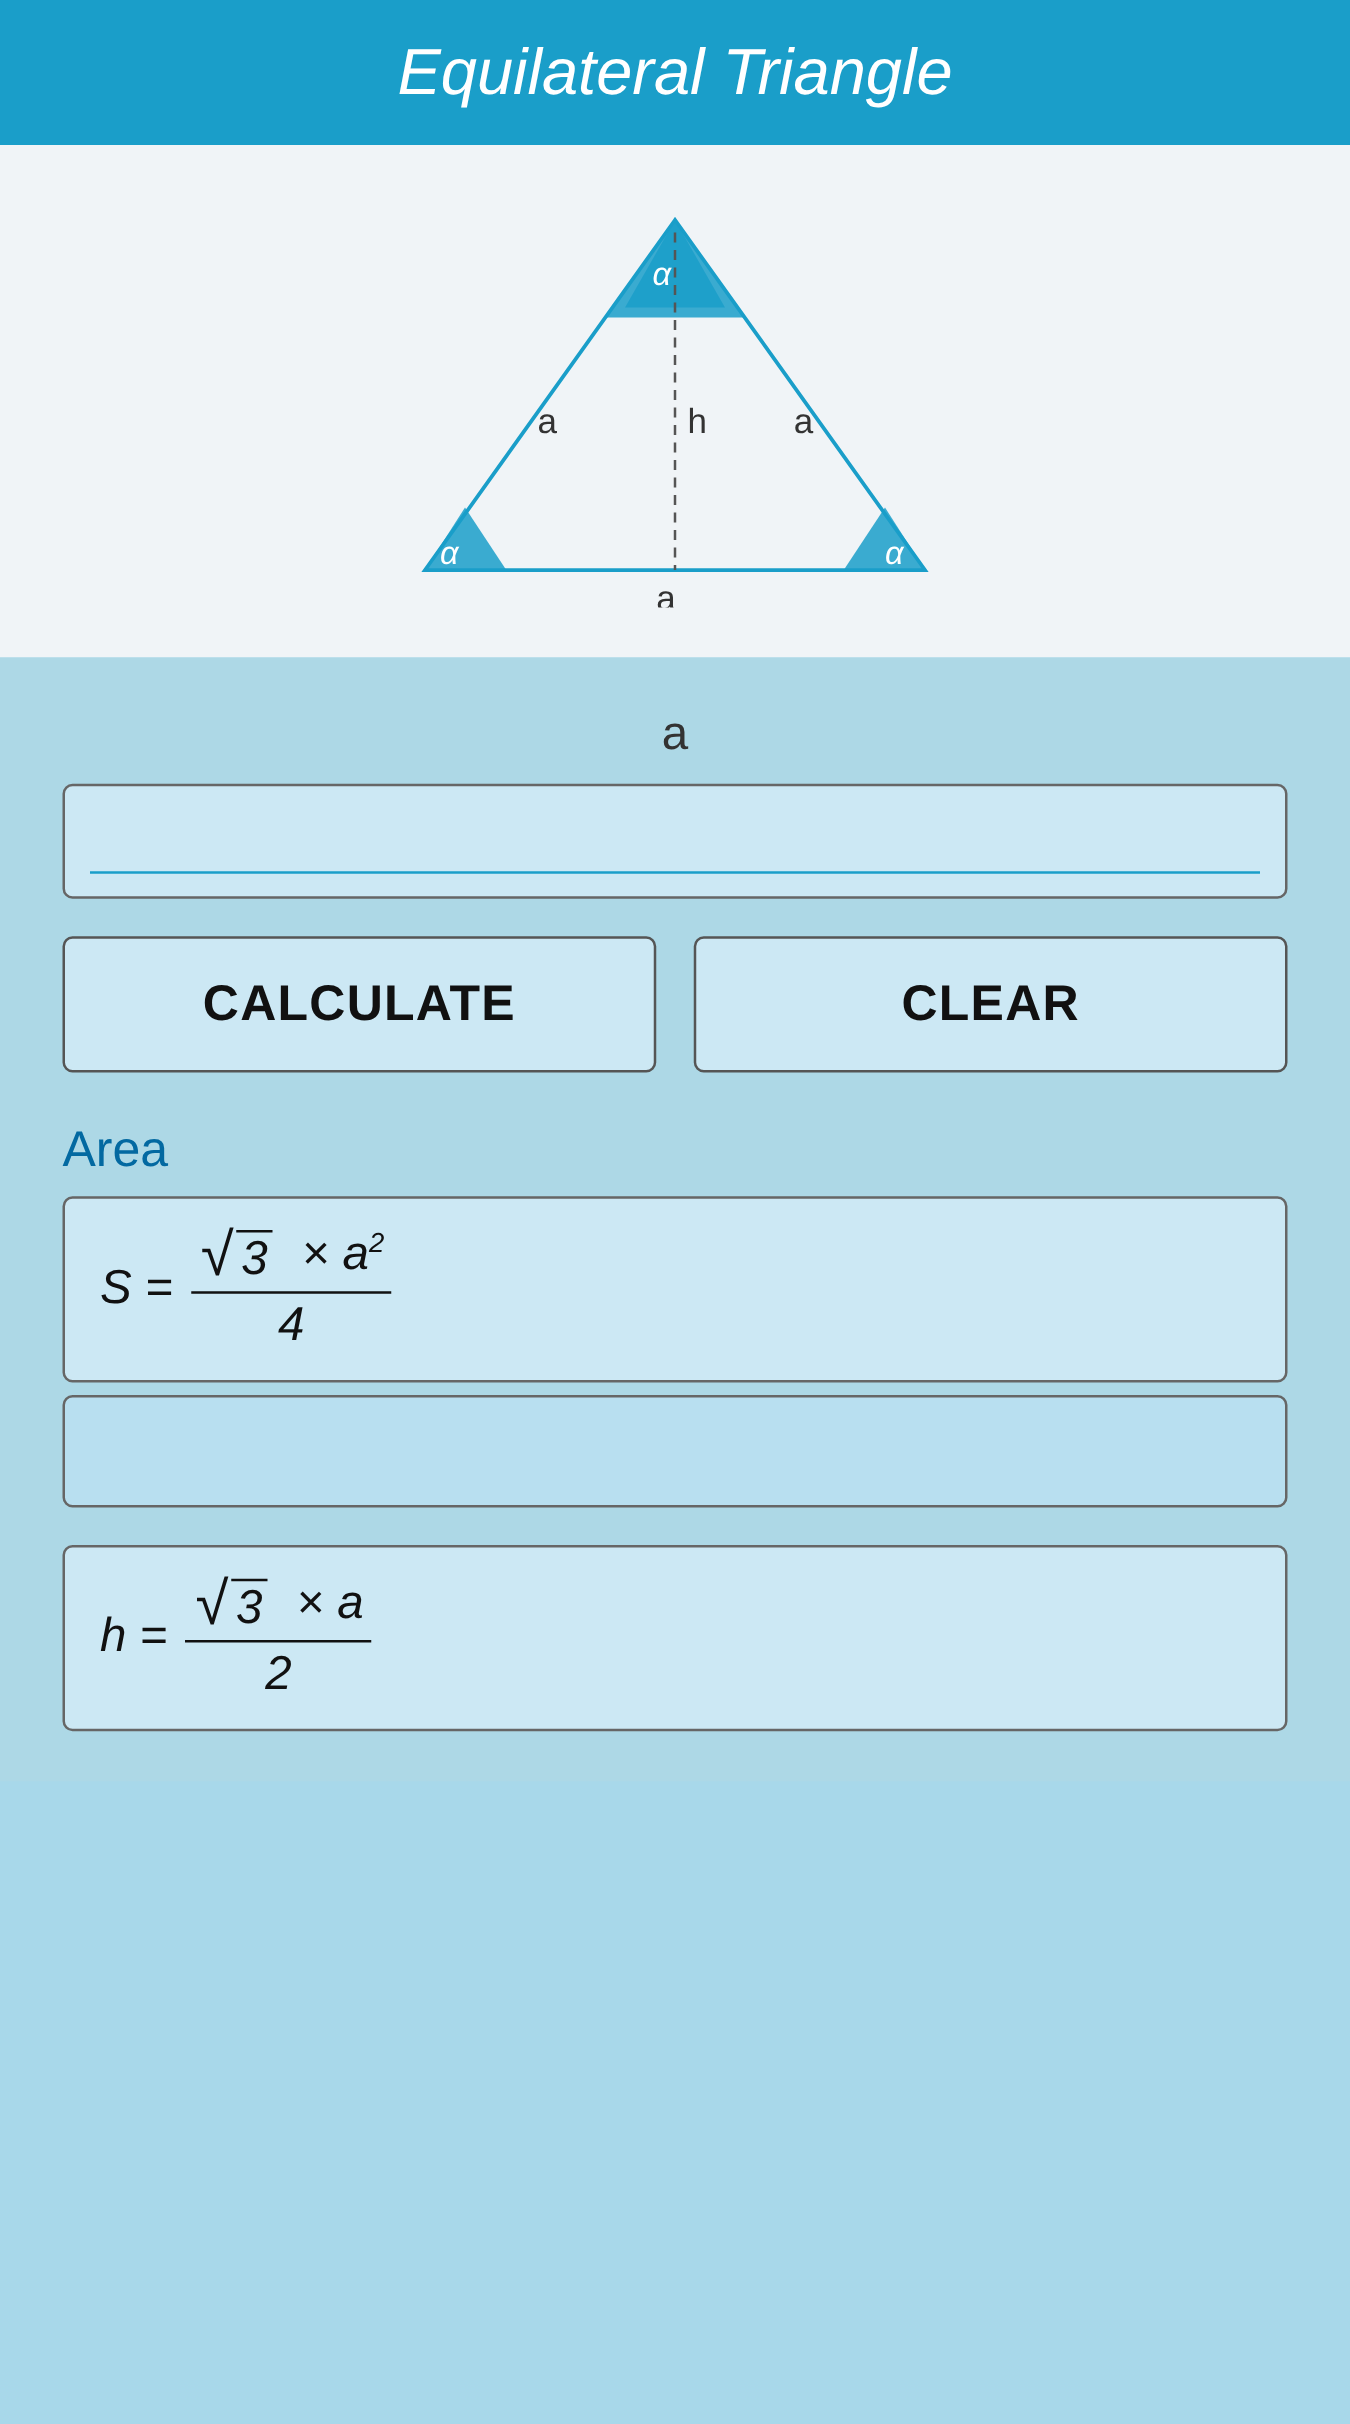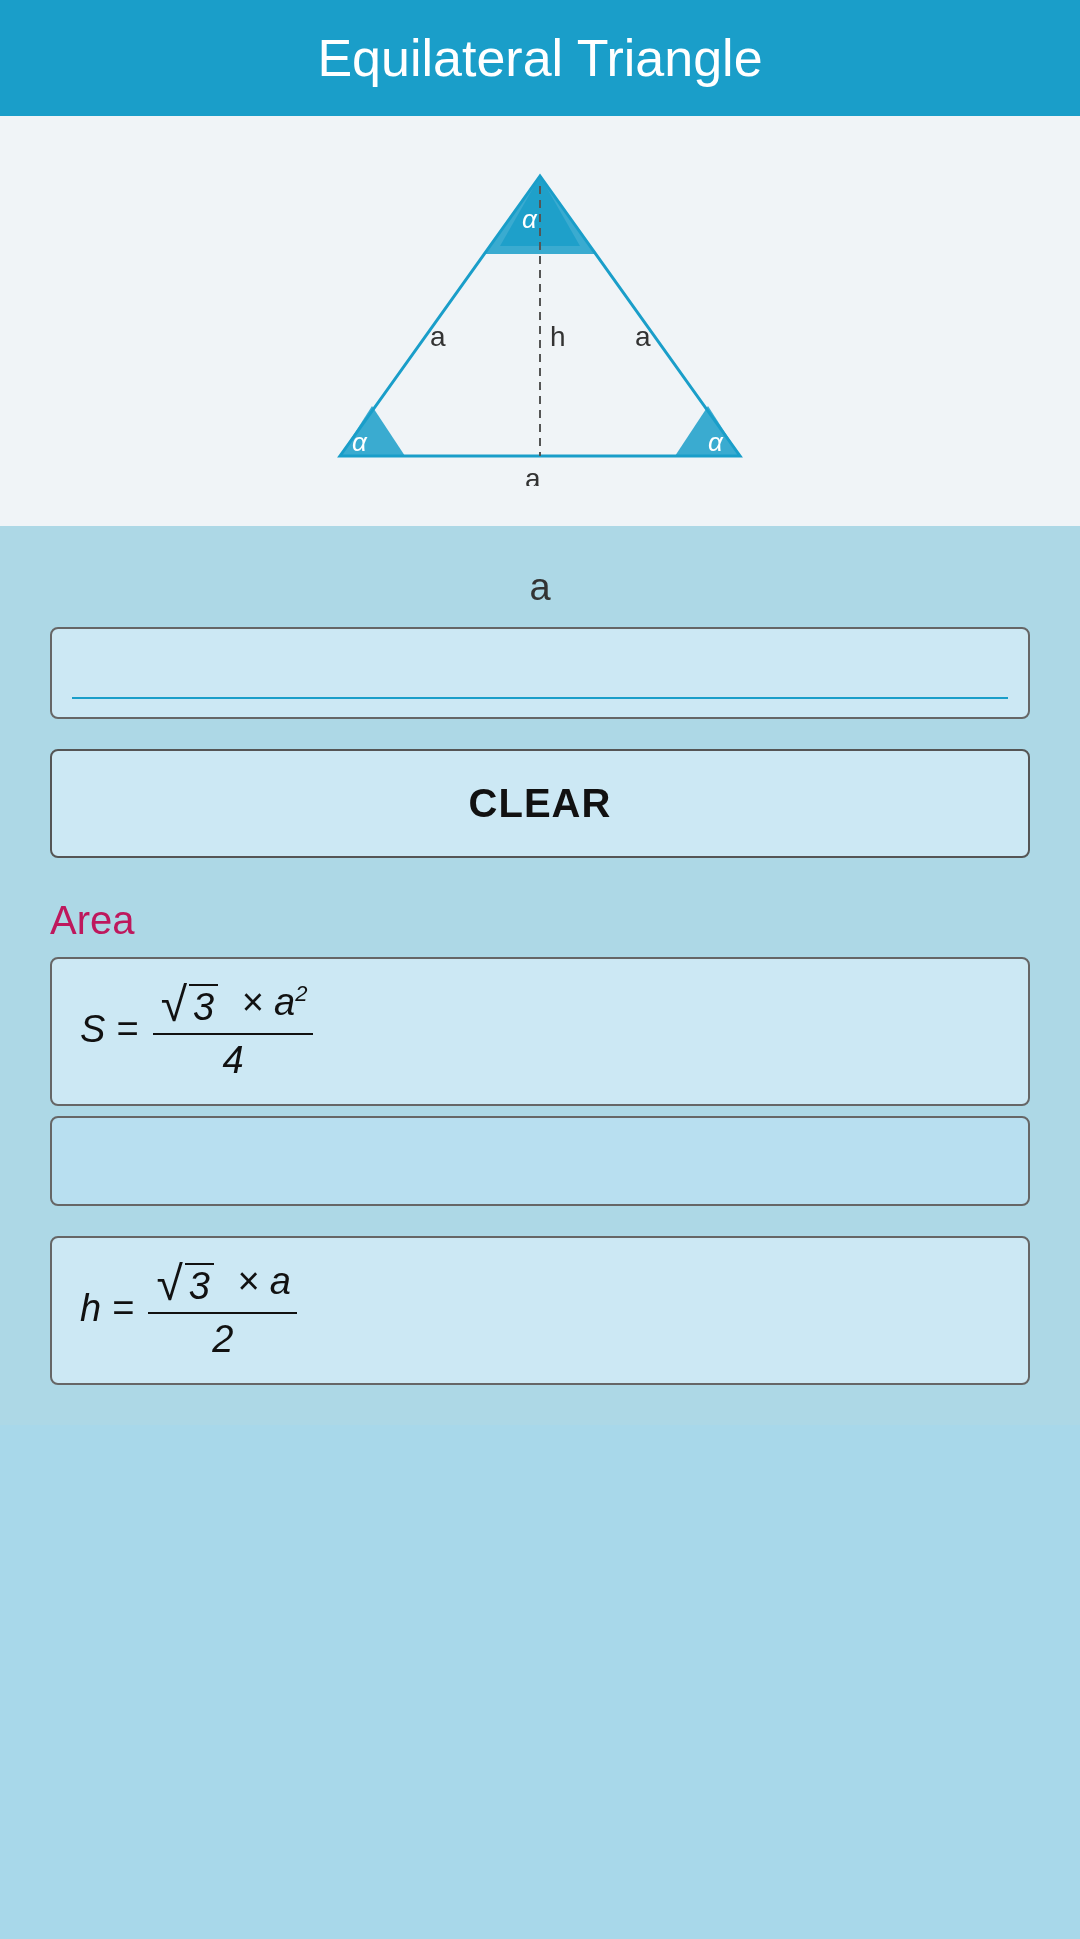--- a/index.html
+++ b/index.html
@@ -8,20 +8,21 @@
       width: 1080px;
       min-height: 1939px;
       font-family: 'Arial', sans-serif;
       background: #a8d8ea;
     }
     #header {
       background: #1a9ec9;
       width: 100%;
       padding: 28px 20px;
       text-align: center;
+      font-style: italic;
     }
     #header h1 {
       color: white;
       font-size: 52px;
       font-weight: normal;
     }
     #diagram-section {
       background: #f0f4f7;
       width: 100%;
       padding: 30px 0 40px 0;
@@ -73,21 +74,21 @@
       font-weight: bold;
       background: #cce8f4;
       border: 2.5px solid #555;
       border-radius: 8px;
       cursor: pointer;
       letter-spacing: 1px;
       color: #111;
     }
     .result-label {
       font-size: 40px;
-      color: #be185d;
+      color: #0369a1;
       margin-bottom: 14px;
       margin-top: 10px;
     }
     .formula-box {
       background: #cce8f4;
       border: 2px solid #666;
       border-radius: 8px;
       width: 100%;
       padding: 22px 28px;
       margin-bottom: 10px;
@@ -210,20 +211,21 @@
 
 <div id="calculator-section">
 
   <div class="input-label">a</div>
 
   <div class="input-box">
     <input type="number" placeholder="" style="">
   </div>
 
   <div class="button-row">
+    <button class="btn-calculate">CALCULATE</button>
     <button class="btn-clear">CLEAR</button>
   </div>
 
   <div class="result-label">Area</div>
 
   <div class="formula-box">
     <span class="formula-text">
       <i>S</i> =
       <span class="fraction">
         <span class="numerator">

